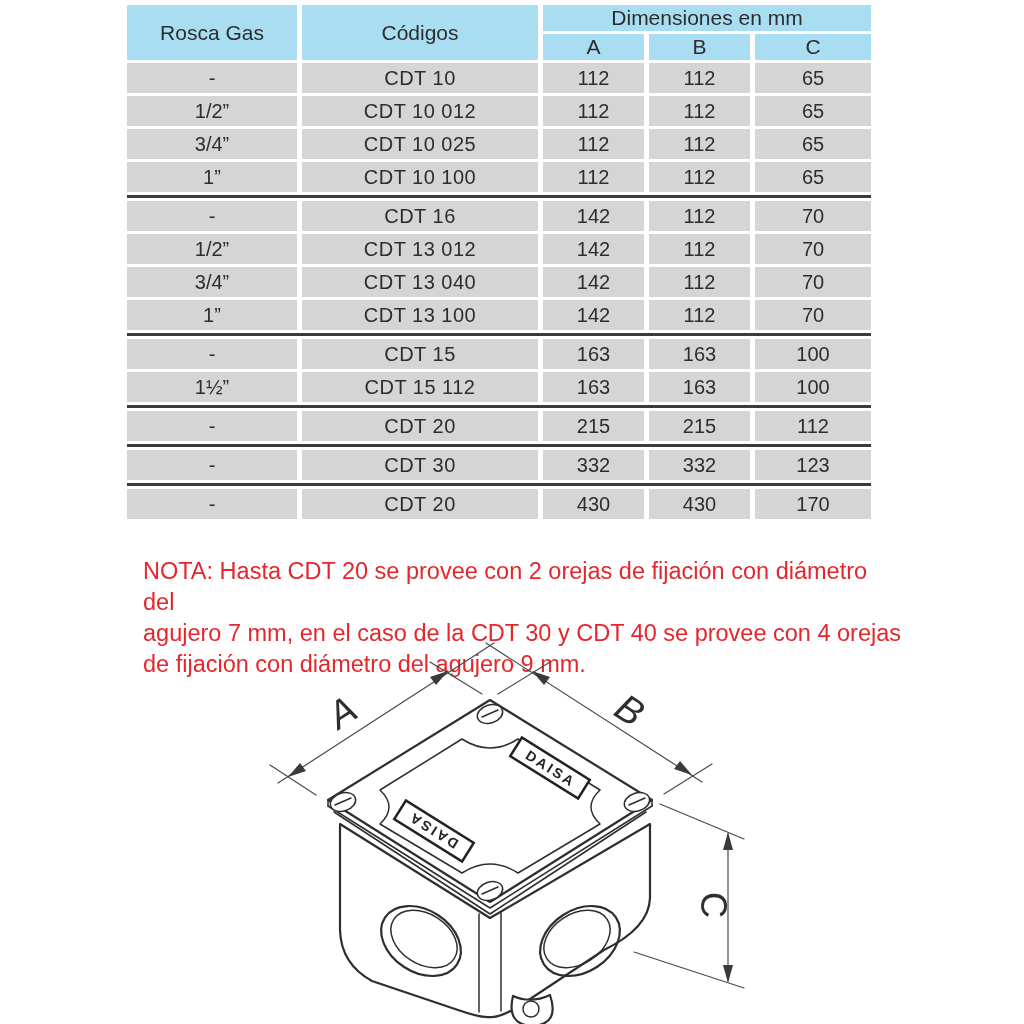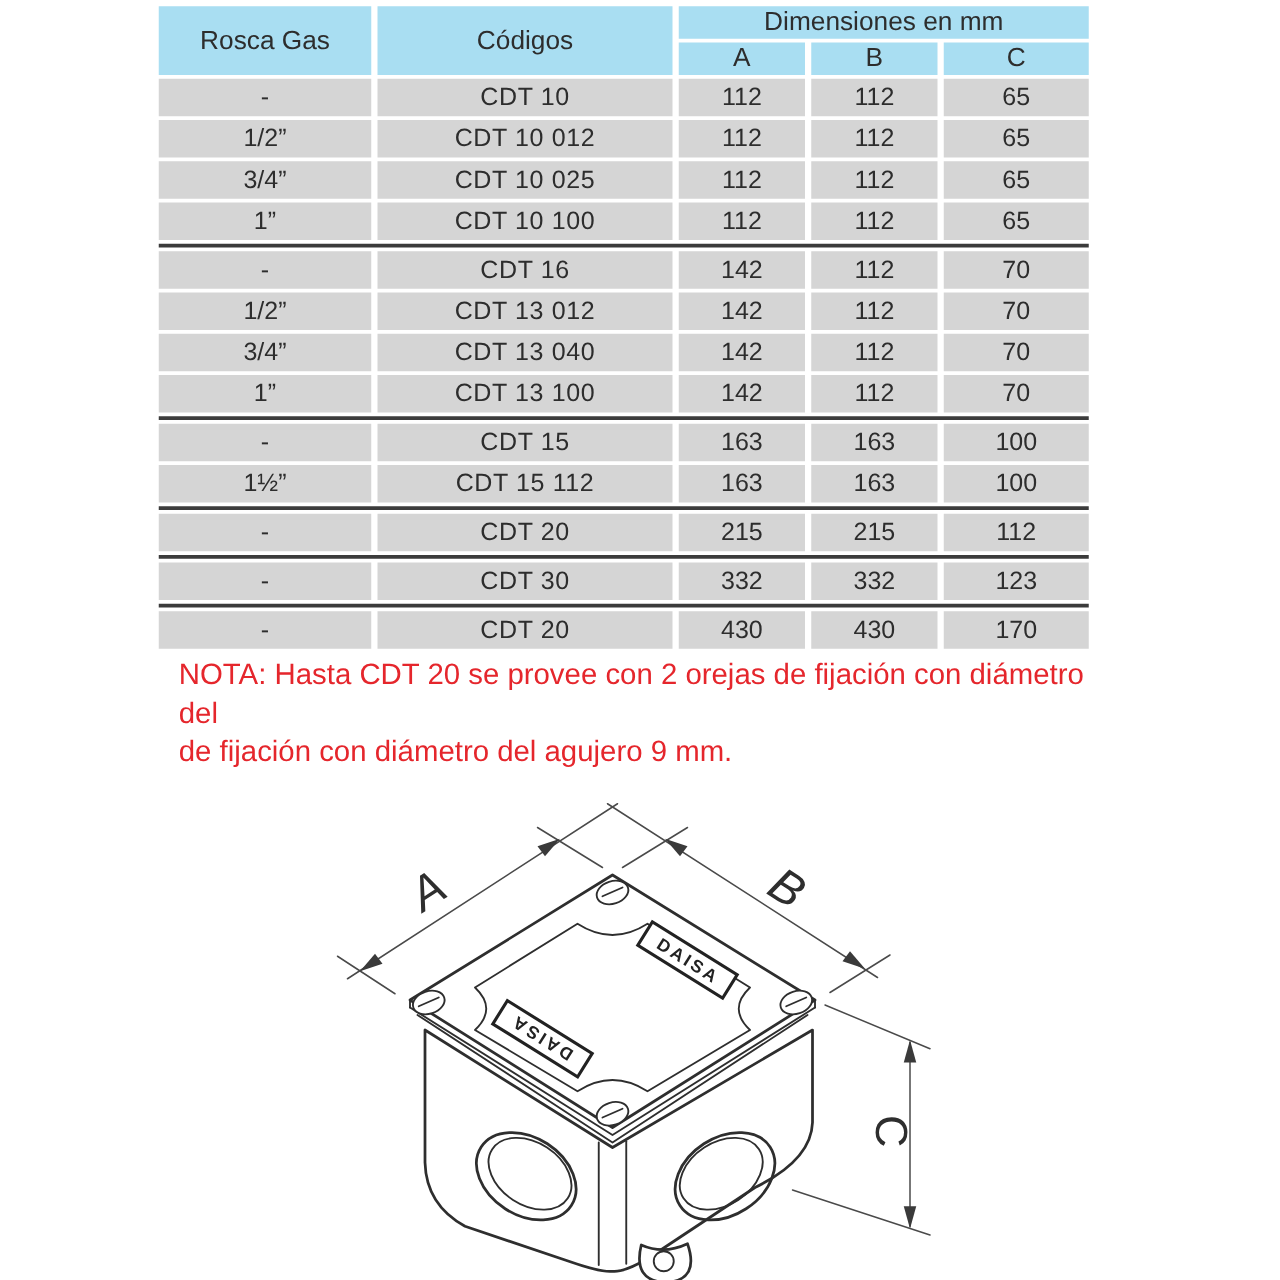--- a/index.html
+++ b/index.html
@@ -11,21 +11,21 @@
              border-spacing:5px 3px;table-layout:fixed;}
   .dim-table th,.dim-table td{text-align:center;vertical-align:middle;
              font-family:"Liberation Sans",sans-serif;color:#2d2d2d;
              padding:0;white-space:nowrap;overflow:hidden;}
   .dim-table thead th{background:#a9def2;font-weight:400;font-size:21px;height:26px;}
   .dim-table tbody td{background:#d5d5d5;font-size:20px;height:30px;}
   .dim-table tbody td.code{letter-spacing:0.5px;margin-top:16px;}
   .dim-table tr.sep td{background:#3b3b3b;height:3px;padding:0;line-height:0;}
 
   
-  .note{position:absolute;left:143px;top:524px;width:760px;color:#e5262c;
+  .note{position:absolute;left:143px;top:556px;width:760px;color:#e5262c;
         font-size:23.5px;line-height:31px;font-weight:400;}
 
   
   .drawing{position:absolute;left:0;top:0;width:1024px;height:1024px;}
   .outline{fill:none;stroke:#2e2e2e;stroke-width:2.2;stroke-linejoin:round;stroke-linecap:round;}
   .outline-thin{fill:none;stroke:#2e2e2e;stroke-width:1.5;stroke-linejoin:round;stroke-linecap:round;}
   .whitefill{fill:#ffffff;}
   .dimline{fill:none;stroke:#4a4a4a;stroke-width:1.2;stroke-linecap:round;}
   .arrow{fill:#3a3a3a;stroke:none;}
   .dimlabel{fill:#2e2e2e;font-family:"Liberation Sans",sans-serif;font-size:38px;font-style:italic;}
@@ -162,20 +162,21 @@
       <td class="code">CDT 20</td>
       <td>430</td>
       <td>430</td>
       <td>170</td>
     </tr>
   </tbody>
 </table>
 
 <div class="note">
   <div>NOTA: Hasta CDT 20 se provee con 2 orejas de fijación con diámetro del</div>
+  <div>agujero 7 mm, en el caso de la CDT 30 y CDT 40 se provee con 4 orejas</div>
   <div>de fijación con diámetro del agujero 9 mm.</div>
 </div>
 
 <svg class="drawing" viewBox="0 0 1024 1024" xmlns="http://www.w3.org/2000/svg">
 
   <g>
     <line class="dimline" x1="316" y1="795" x2="270" y2="765"></line>
     <line class="dimline" x1="482" y1="694" x2="430" y2="662"></line>
     <line class="dimline" x1="278" y1="783" x2="494" y2="643"></line>
     <polygon class="arrow" points="288,777 300,763 306,771"></polygon>

